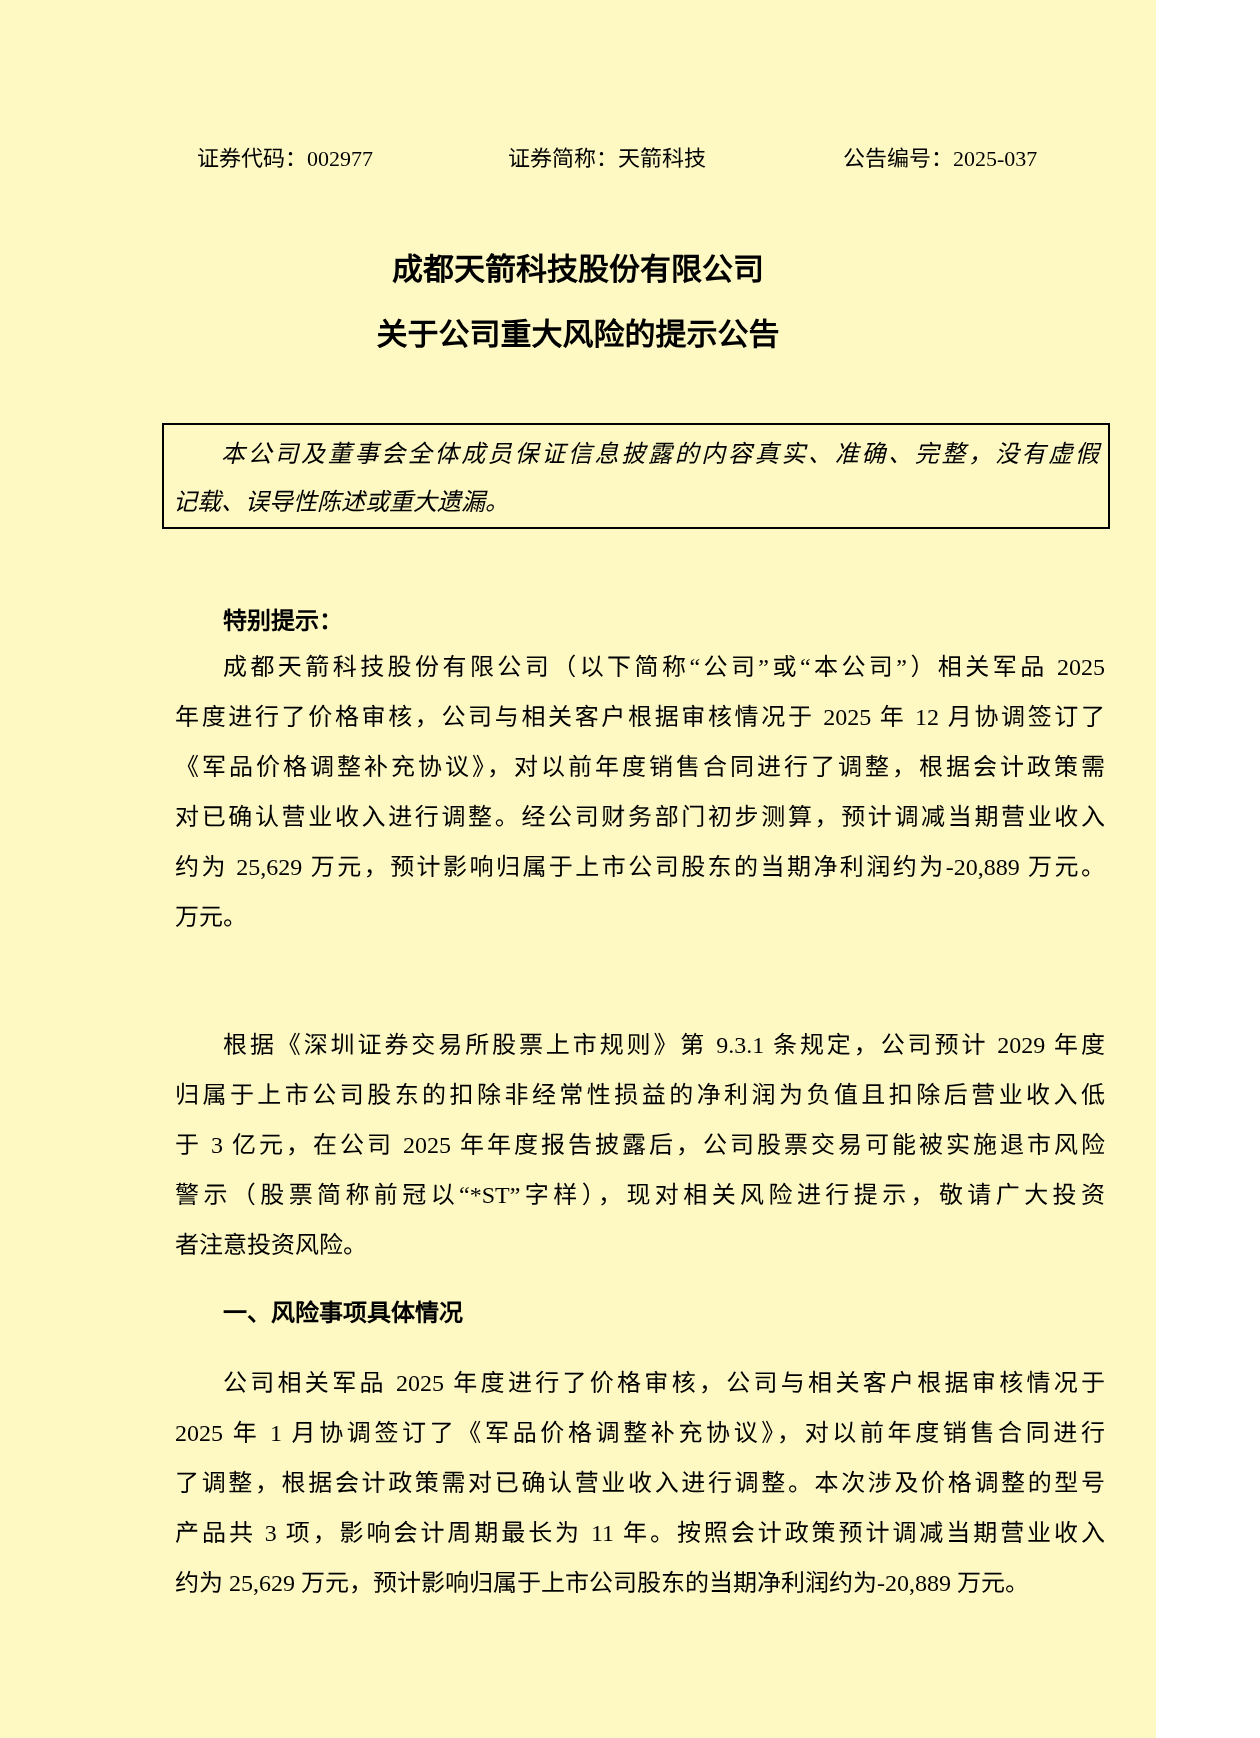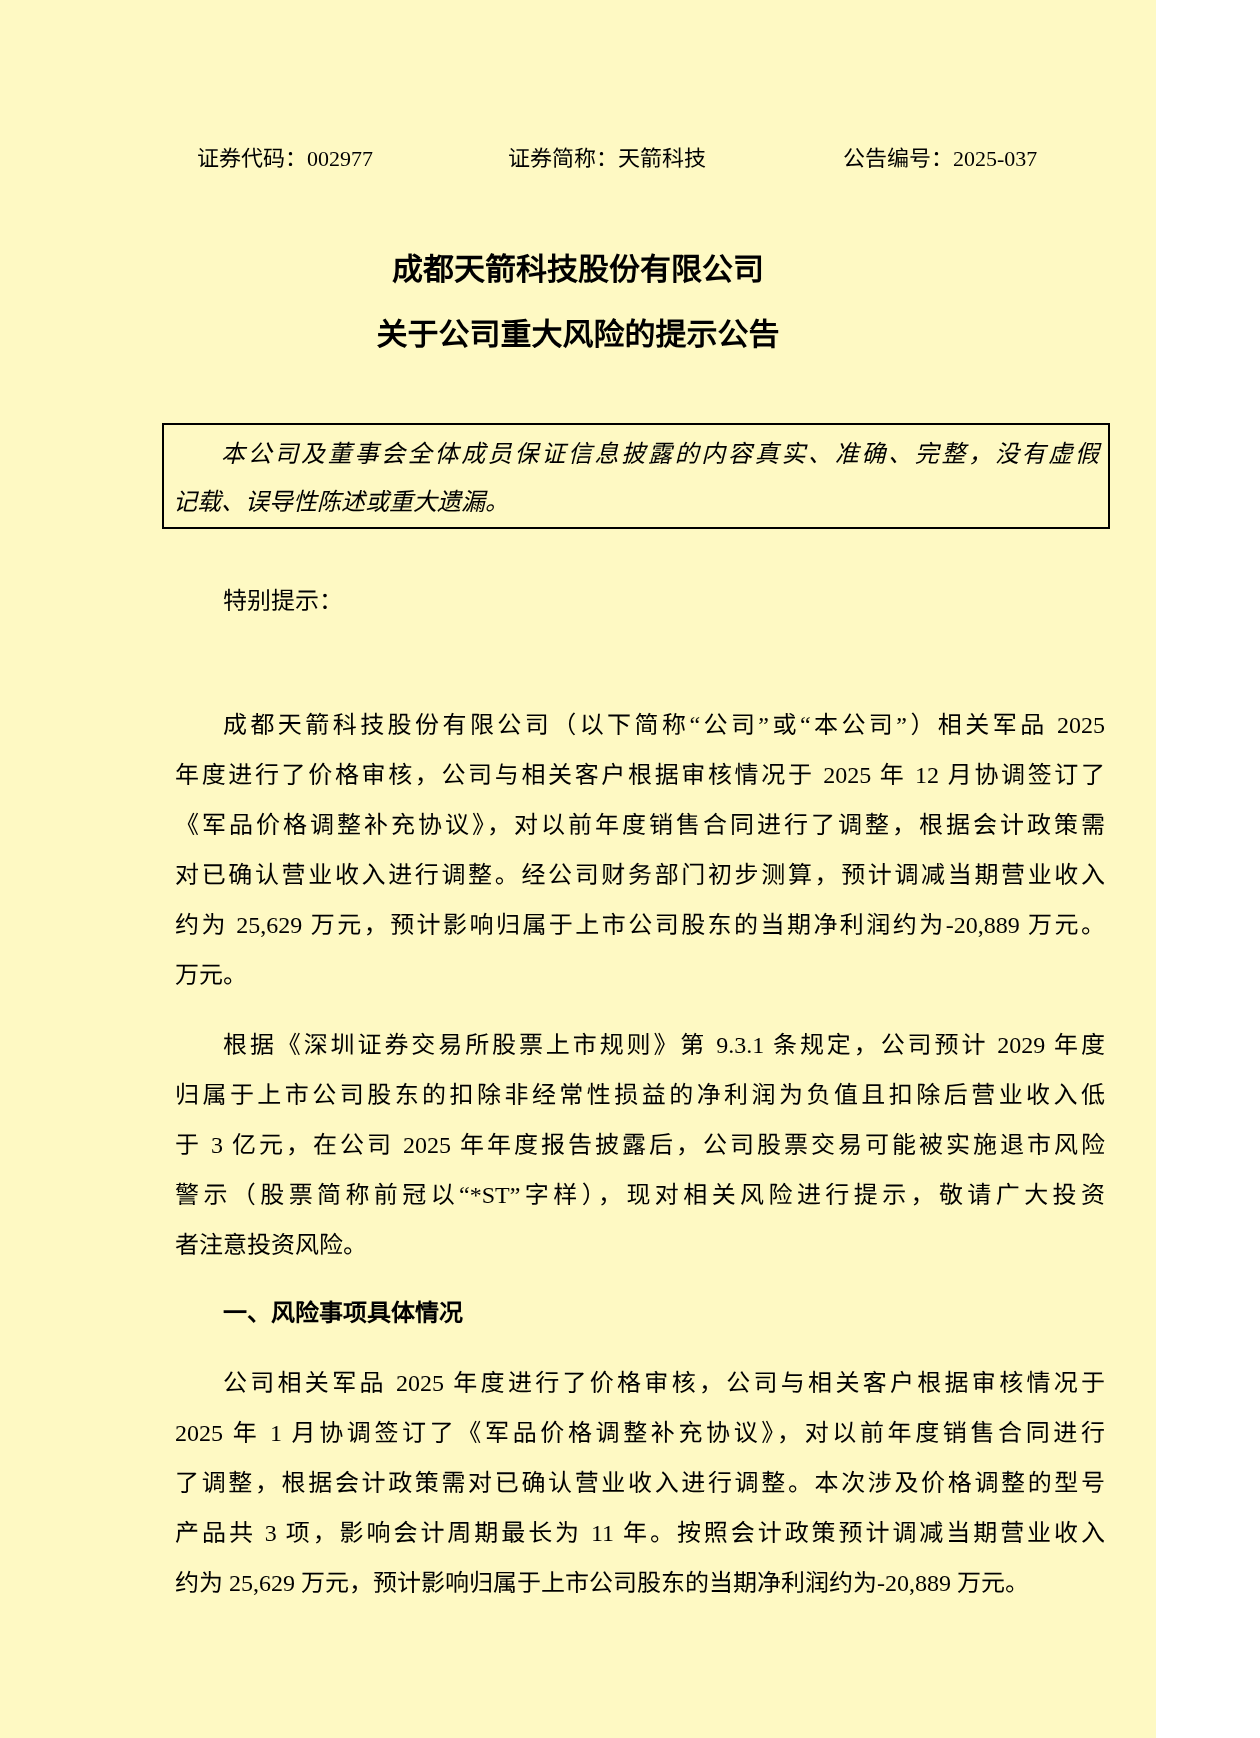--- a/index.html
+++ b/index.html
@@ -66,25 +66,25 @@
 
   
   .hint, .para, .section-heading {
     position: absolute;
     left: 175px;
     width: 930px;
     font-size: 24px;
     line-height: 50px;
   }
   .hint {
-    top: 576px;
-    font-weight: normal;
+    top: 596px;
+    font-weight: bold;
     text-indent: 2em;
   }
-  .p1 { top: 700px; }
+  .p1 { top: 642px; }
   .p2 { top: 1020px; }
   .section-heading {
     top: 1288px;
     font-weight: bold;
     text-indent: 2em;
   }
   .p3 { top: 1358px; }
 
   
   .line {

